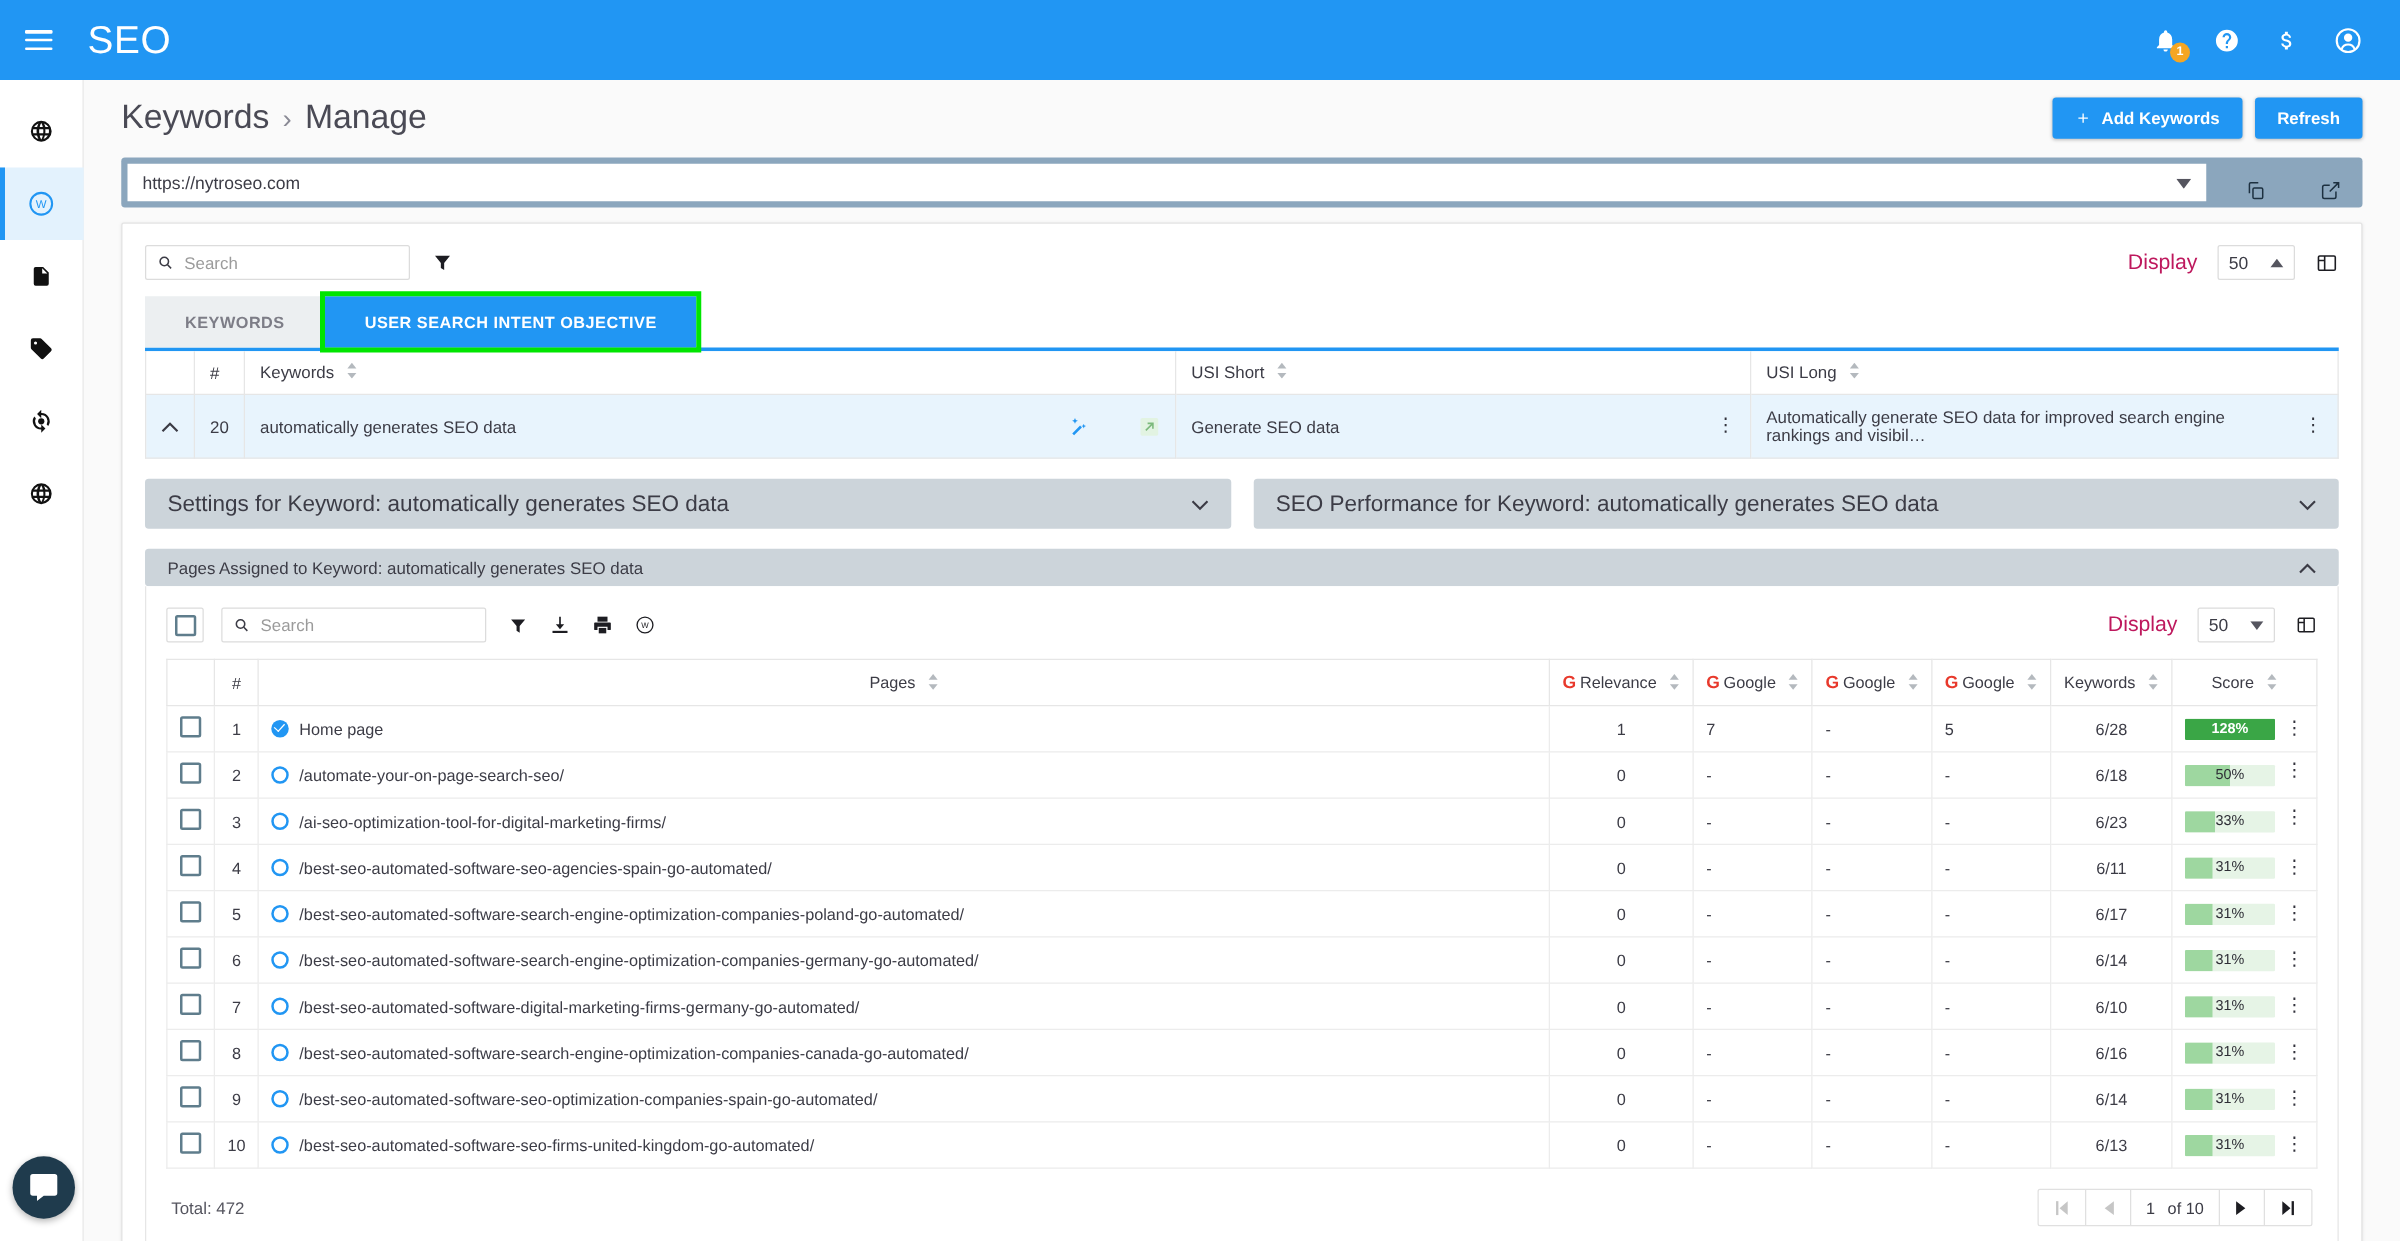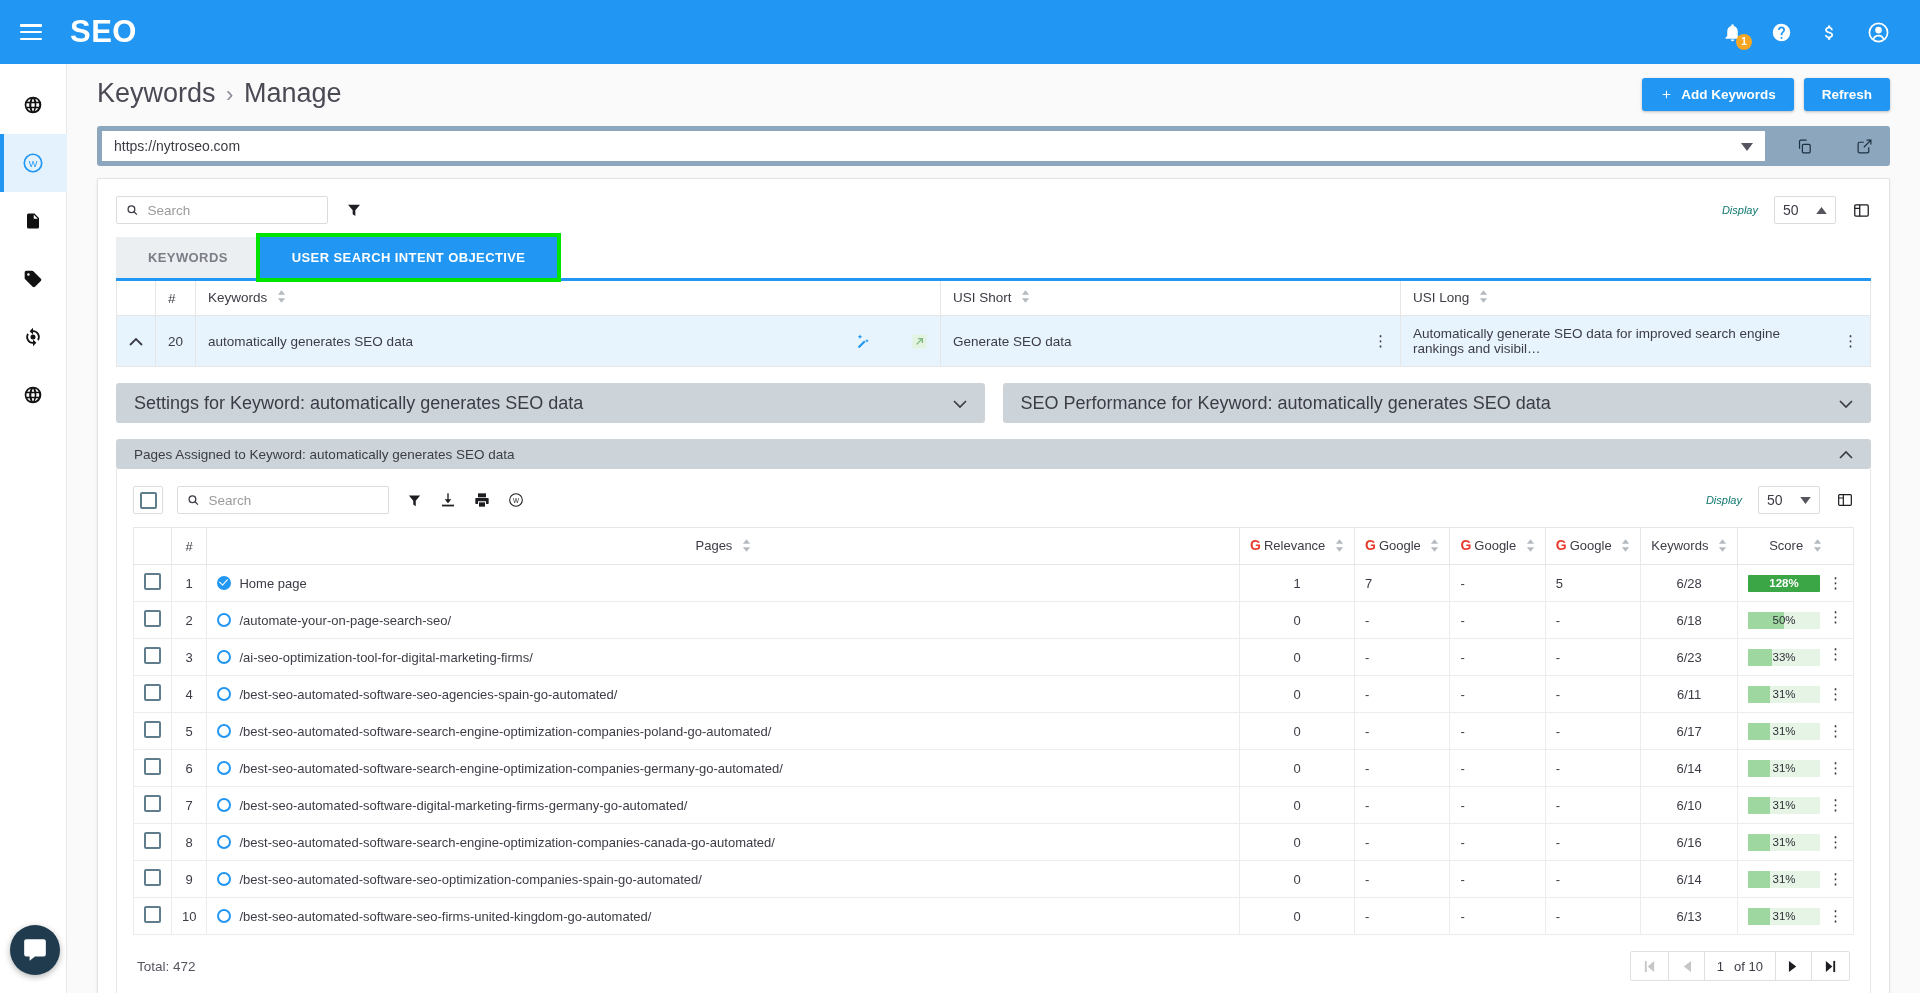--- a/index.html
+++ b/index.html
@@ -11,21 +11,21 @@
   .app { position: relative; width: 1920px; height: 993px; }
 
   
   .topbar {
     position: absolute; top: 0; left: 0; width: 1920px; height: 64px;
     background: #2196f3; display: flex; align-items: center;
   }
   .hamburger { width: 22px; height: 16px; margin-left: 20px; margin-right: 28px;
     display: flex; flex-direction: column; justify-content: space-between; cursor: pointer; }
   .hamburger span { display: block; height: 2.5px; background: #fff; border-radius: 1px; }
-  .brand { font-size: 31px; font-weight: bold; color: #ffffff; letter-spacing: .5px; }
+  .brand { font-size: 31px; font-weight: normal; color: #ffffff; letter-spacing: .5px; }
   .topbar-right { margin-left: auto; display: flex; align-items: center; gap: 28px; margin-right: 30px; }
   .tb-icon { position: relative; color: #fff; cursor: pointer; display: flex; align-items: center; }
   .badge {
     position: absolute; right: -9px; bottom: -7px; background: #f5a623; color: #fff;
     font-size: 10px; font-weight: bold; width: 16px; height: 16px; border-radius: 50%;
     display: flex; align-items: center; justify-content: center;
   }
 
   
   .sidebar {
@@ -56,21 +56,21 @@
   .btn-primary {
     background: #2196f3; color: #fff; border: none; border-radius: 3px;
     font-size: 13.5px; font-weight: bold; padding: 0 18px; height: 33px; cursor: pointer;
     display: flex; align-items: center; gap: 8px; box-shadow: 0 1px 3px rgba(0,0,0,.25);
     font-family: "Liberation Sans", sans-serif;
   }
 
   
   .urlbar-wrap {
     margin: 17px 30px 0 30px; background: #8ba6bd; border-radius: 3px;
-    display: flex; align-items: center; padding: 5px; gap: 18px;
+    display: flex; align-items: flex-end; padding: 5px; gap: 18px;
   }
   .urlbox {
     flex: 1; background: #fff; height: 30px; display: flex; align-items: center;
     padding: 0 12px; font-size: 14px; color: #3c3c46; position: relative;
   }
   .urlbox .caret { margin-left: auto; }
   .url-icon { width: 42px; display: flex; align-items: center; justify-content: center;
               color: #1d3040; cursor: pointer; }
 
   
@@ -83,21 +83,21 @@
     width: 212px; height: 28px; border: 1px solid #dcdcdc; border-radius: 2px;
     display: flex; align-items: center; padding: 0 9px; gap: 9px; background: #fff;
   }
   .search-box input {
     border: none; outline: none; font-size: 13.5px; color: #3c3c46; width: 100%;
     font-family: "Liberation Sans", sans-serif; background: transparent;
   }
   .search-box input::placeholder { color: #9b9b9b; }
   .tool-icon { margin-left: 18px; cursor: pointer; color: #1d1d22; display: flex; align-items: center; }
   .toolbar-right { margin-left: auto; display: flex; align-items: center; gap: 16px; }
-  .display-label { font-size: 11px; color: #0f766e; font-style: italic; }
+  .display-label { font-size: 17px; color: #be185d; }
   .display-select {
     border: 1px solid #dcdcdc; border-radius: 2px; height: 28px; width: 62px;
     display: flex; align-items: center; justify-content: space-between;
     padding: 0 8px; font-size: 14px; color: #3c3c46; cursor: pointer;
   }
 
   
   .tabs { display: flex; margin-top: 10px; position: relative; }
   .tab {
     background: #eceff1; color: #7d7d87; font-size: 13px; font-weight: bold;

